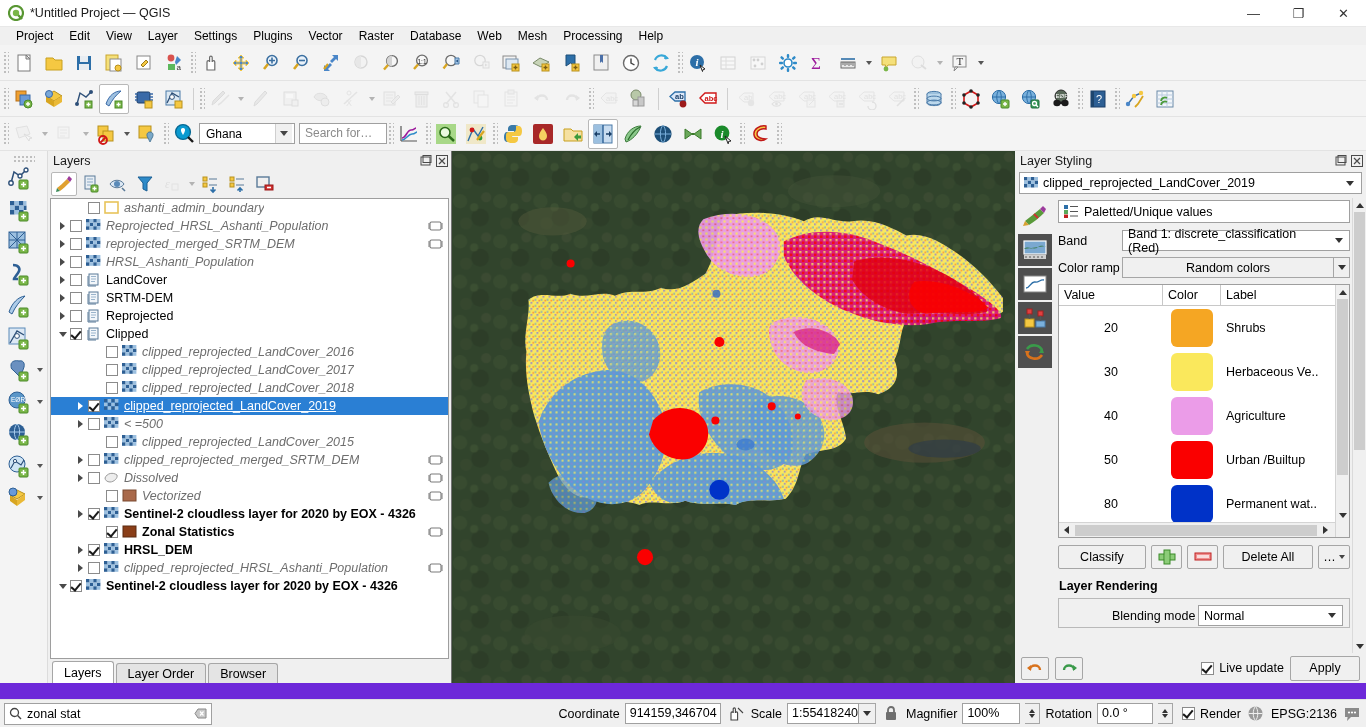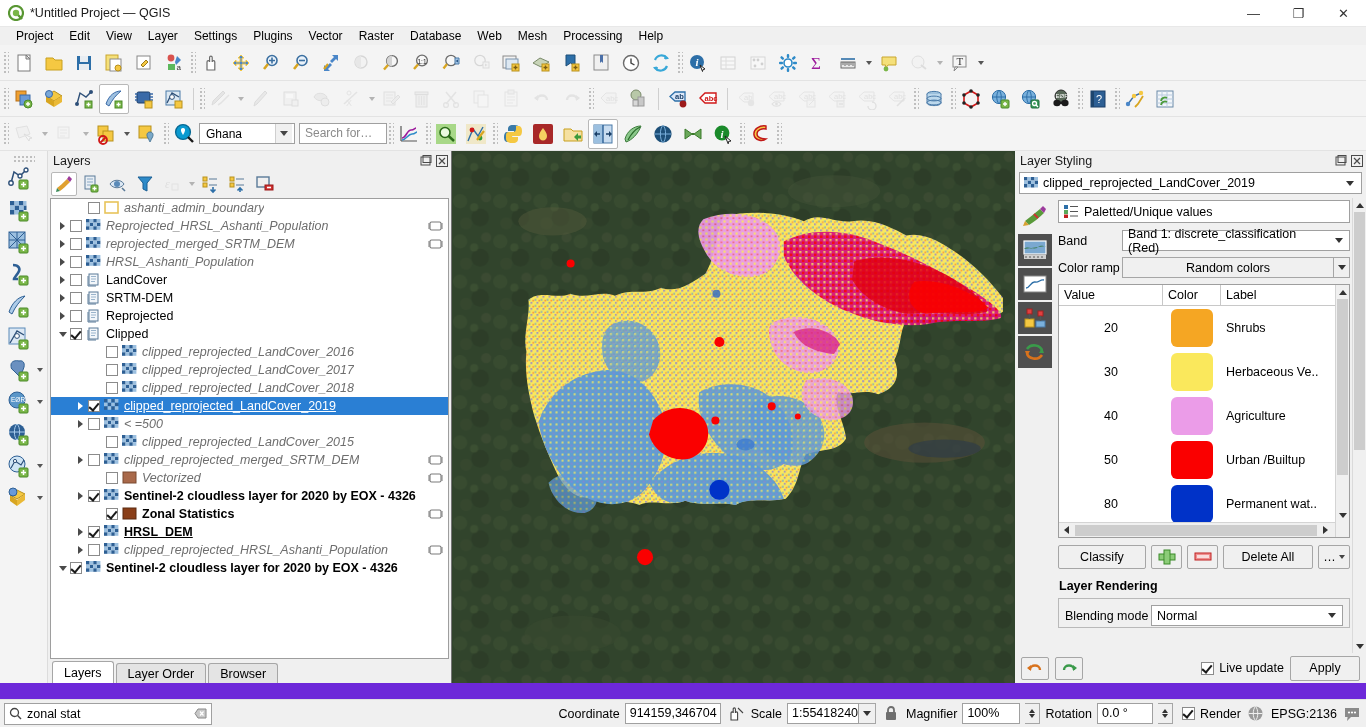--- a/index.html
+++ b/index.html
@@ -240,21 +240,21 @@
 
   .class-btn-row { display: flex; align-items: center; gap: 5px; margin: 7px 14px 0 0; }
   .btn {
     height: 24px; border: 1px solid #a6a6a6; background: #f0f0f0; border-radius: 2px;
     font-size: 12.5px; display: flex; align-items: center; justify-content: center; padding: 0 10px;
   }
   .btn.sq { width: 31px; padding: 0; }
   .sect-title { font-weight: bold; font-size: 12.5px; margin: 10px 0 5px 1px; }
   .render-box { border: 1px solid #b9b9b9; background: #f0f0f0; margin-right: 14px; height: 30px; overflow: hidden;
     display: flex; align-items: center; padding: 5px 6px 0 6px; }
-  .render-box .lbl2 { font-size: 12.5px; width: 86px; }
+  .render-box .lbl2 { font-size: 12.5px; width: 86px; margin-left: 47px; }
   .render-box .fcombo { height: 21px; }
 
   .panel-vscroll {
     position: absolute; right: 0; top: 0; bottom: 0; width: 14px; background: #f0f0f0;
     border-left: 1px solid #dadada; display: flex; flex-direction: column;
   }
 
   .styling-footer { height: 30px; display: flex; align-items: center; padding: 0 6px; gap: 6px; }
   .styling-footer .spacer { flex: 1; }
   .chk { display: flex; align-items: center; gap: 5px; font-size: 12.5px; }
@@ -1547,20 +1547,38 @@
               </svg>
             </div>
             <div class="lname italic">clipped_reprojected_merged_SRTM_DEM</div>
             <div class="chipicon">
               <svg width="17" height="12">
                 <rect x="3" y="2" width="11" height="8" rx="1.5" fill="#fff" stroke="#7a7a7a" stroke-width="1.1"></rect>
                 <path d="M1 4h2M1 6h2M1 8h2M14 4h2M14 6h2M14 8h2" stroke="#7a7a7a" stroke-width="1.1"></path>
               </svg>
             </div>
           </div>
+          <div class="lrow" style="padding-left: 22px;">
+            <div class="expander">
+              <i class="r"></i>
+            </div>
+            <div class="cbox"></div>
+            <div class="licon">
+              <svg width="15" height="13">
+                <path d="M1 7 C3 2, 9 1, 13 4 C14 7, 10 11, 6 11 C3 11, 1 9, 1 7z" fill="#ededed" stroke="#9a9a9a"></path>
+              </svg>
+            </div>
+            <div class="lname italic">Dissolved</div>
+            <div class="chipicon">
+              <svg width="17" height="12">
+                <rect x="3" y="2" width="11" height="8" rx="1.5" fill="#fff" stroke="#7a7a7a" stroke-width="1.1"></rect>
+                <path d="M1 4h2M1 6h2M1 8h2M14 4h2M14 6h2M14 8h2" stroke="#7a7a7a" stroke-width="1.1"></path>
+              </svg>
+            </div>
+          </div>
           <div class="lrow" style="padding-left: 40px;">
             <div class="expander"></div>
             <div class="cbox"></div>
             <div class="licon">
               <svg width="15" height="13">
                 <rect x="1" y="1" width="13" height="11" fill="#a9694a" stroke="#7a4a30"></rect>
               </svg>
             </div>
             <div class="lname italic">Vectorized</div>
             <div class="chipicon">
@@ -1606,21 +1624,21 @@
               </svg>
             </div>
             <div class="lname bold">Zonal Statistics</div>
             <div class="chipicon">
               <svg width="17" height="12">
                 <rect x="3" y="2" width="11" height="8" rx="1.5" fill="#fff" stroke="#7a7a7a" stroke-width="1.1"></rect>
                 <path d="M1 4h2M1 6h2M1 8h2M14 4h2M14 6h2M14 8h2" stroke="#7a7a7a" stroke-width="1.1"></path>
               </svg>
             </div>
           </div>
-          <div class="lrow" style="padding-left: 22px; text-decoration: underline;">
+          <div class="lrow" style="padding-left: 22px;">
             <div class="expander">
               <i class="r"></i>
             </div>
             <div class="cbox on"></div>
             <div class="licon">
               <svg width="15" height="13">
                 <g fill="#2d5f94">
                   <rect x="0" y="0" width="3.6" height="3.6"></rect>
                   <rect x="7.2" y="0" width="3.6" height="3.6"></rect>
                   <rect x="3.6" y="3.6" width="3.6" height="3.6"></rect>

